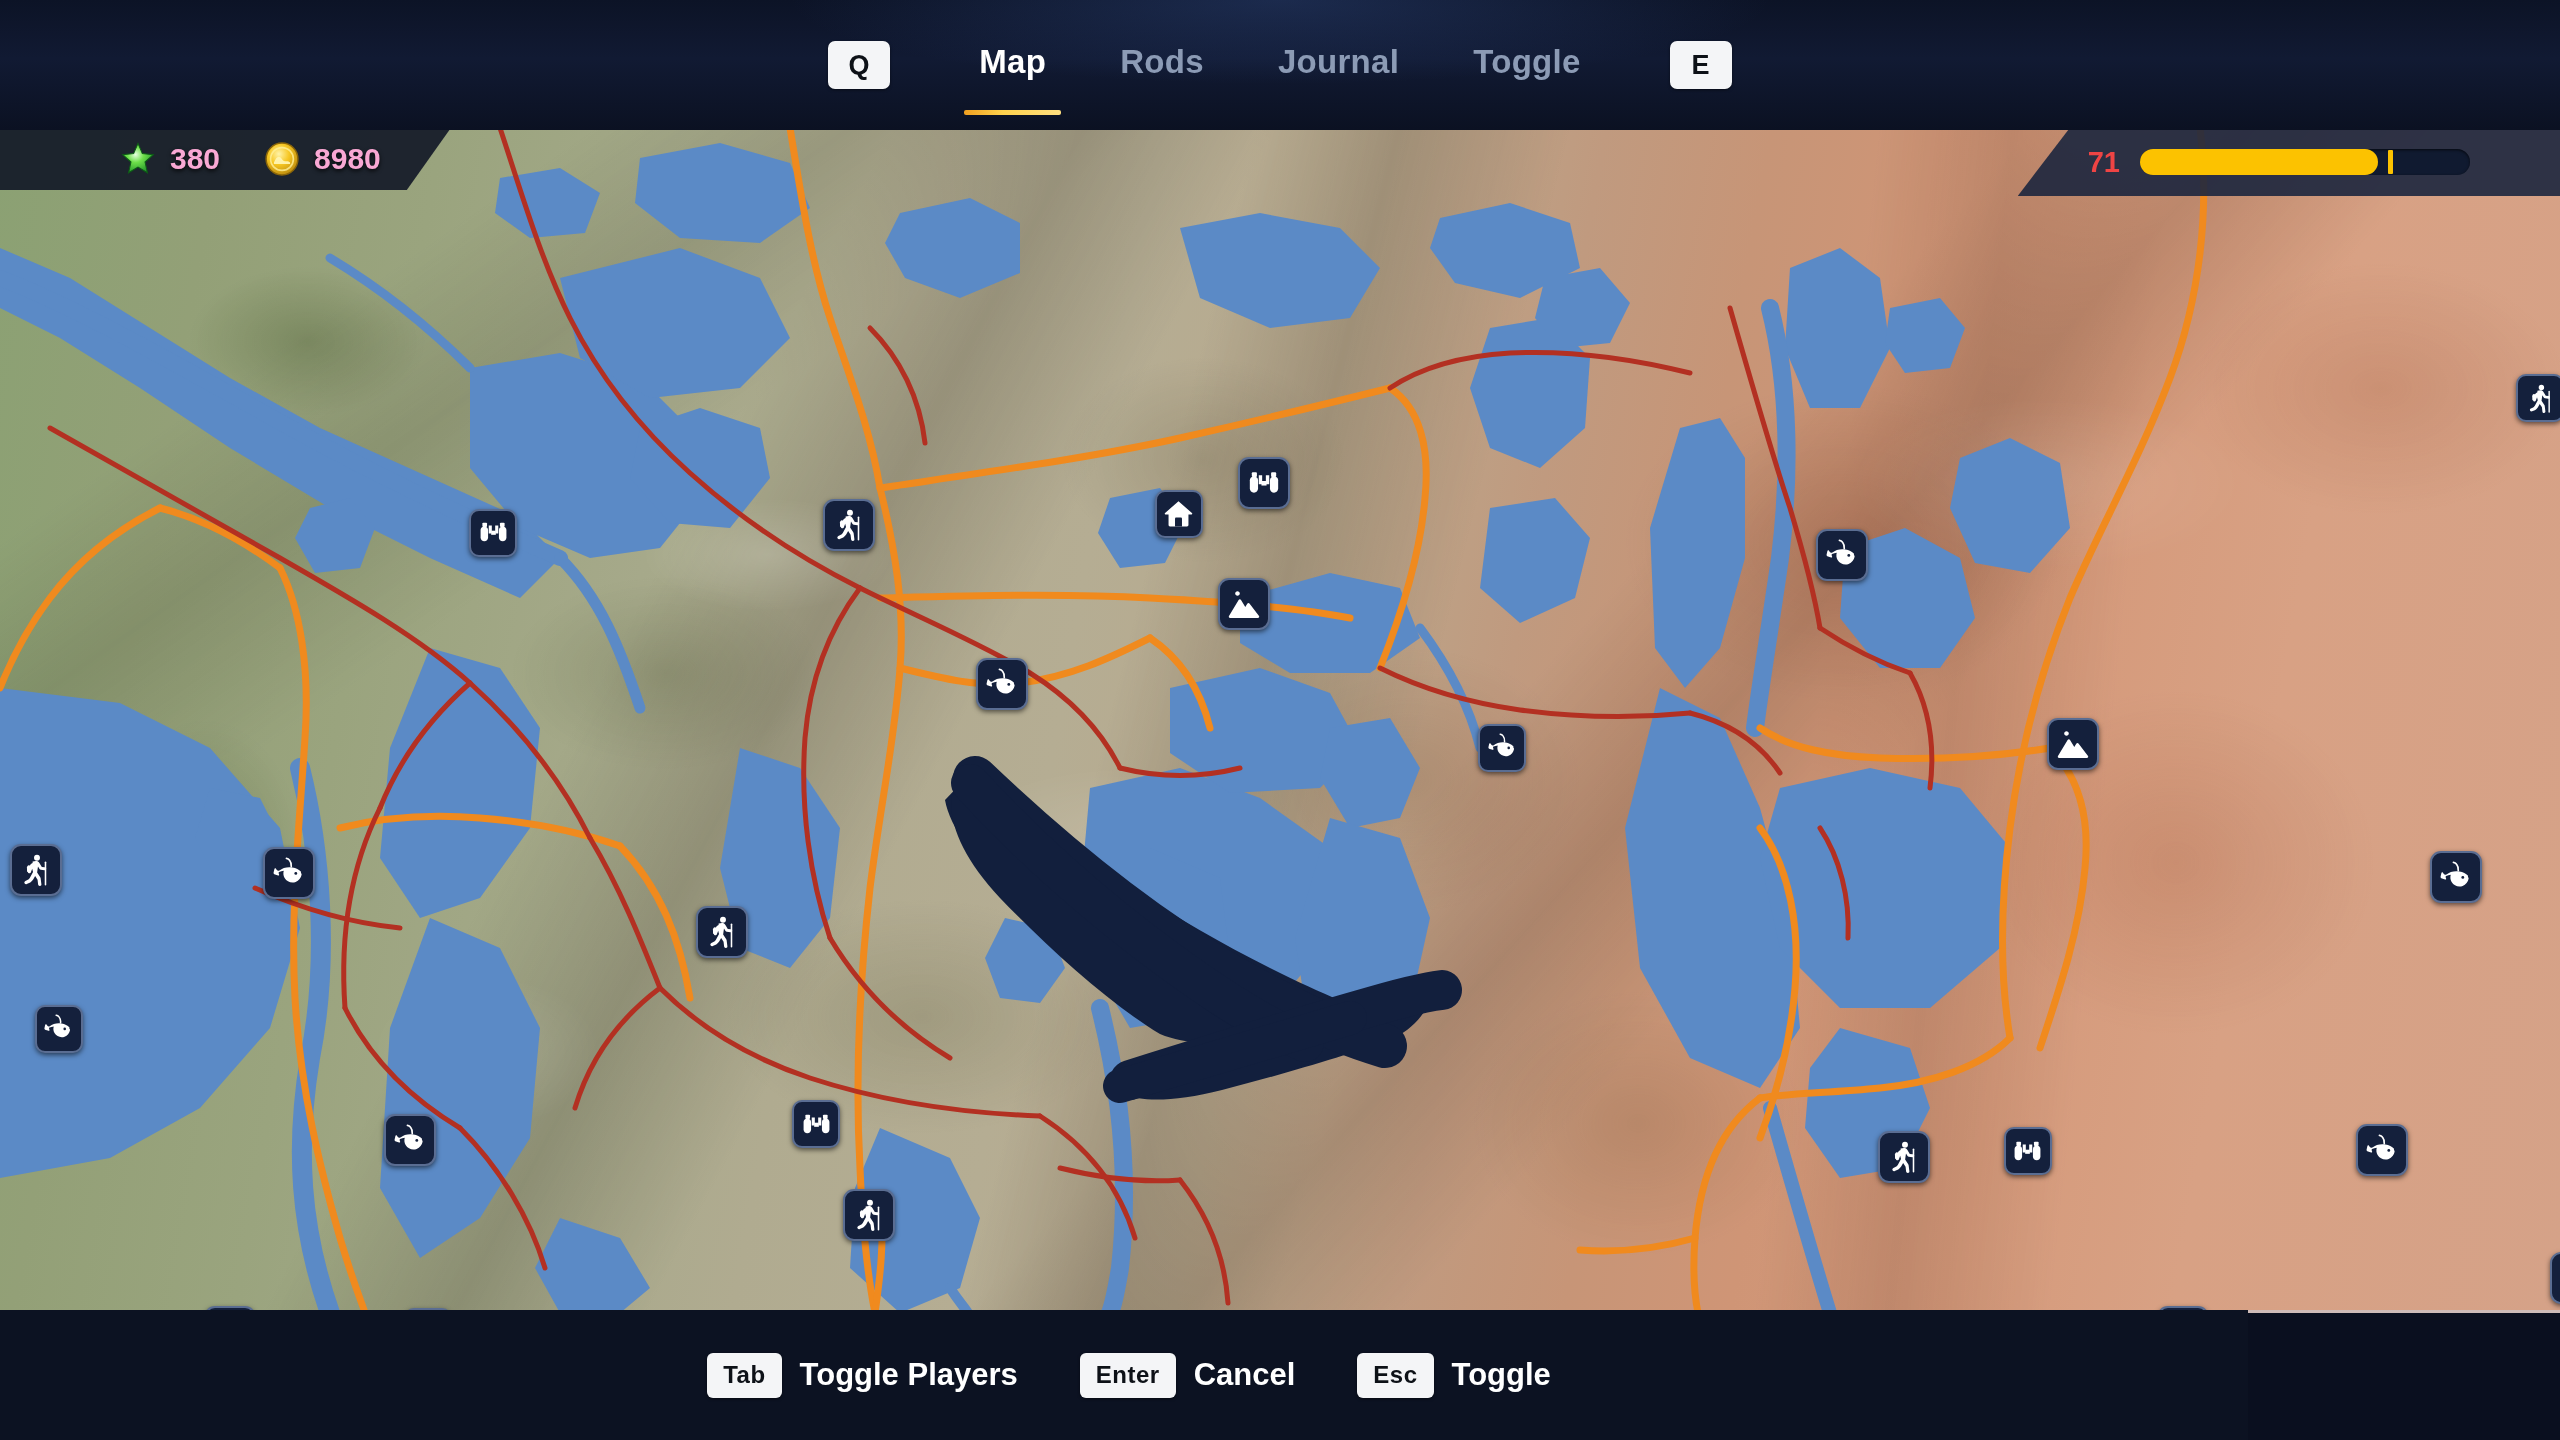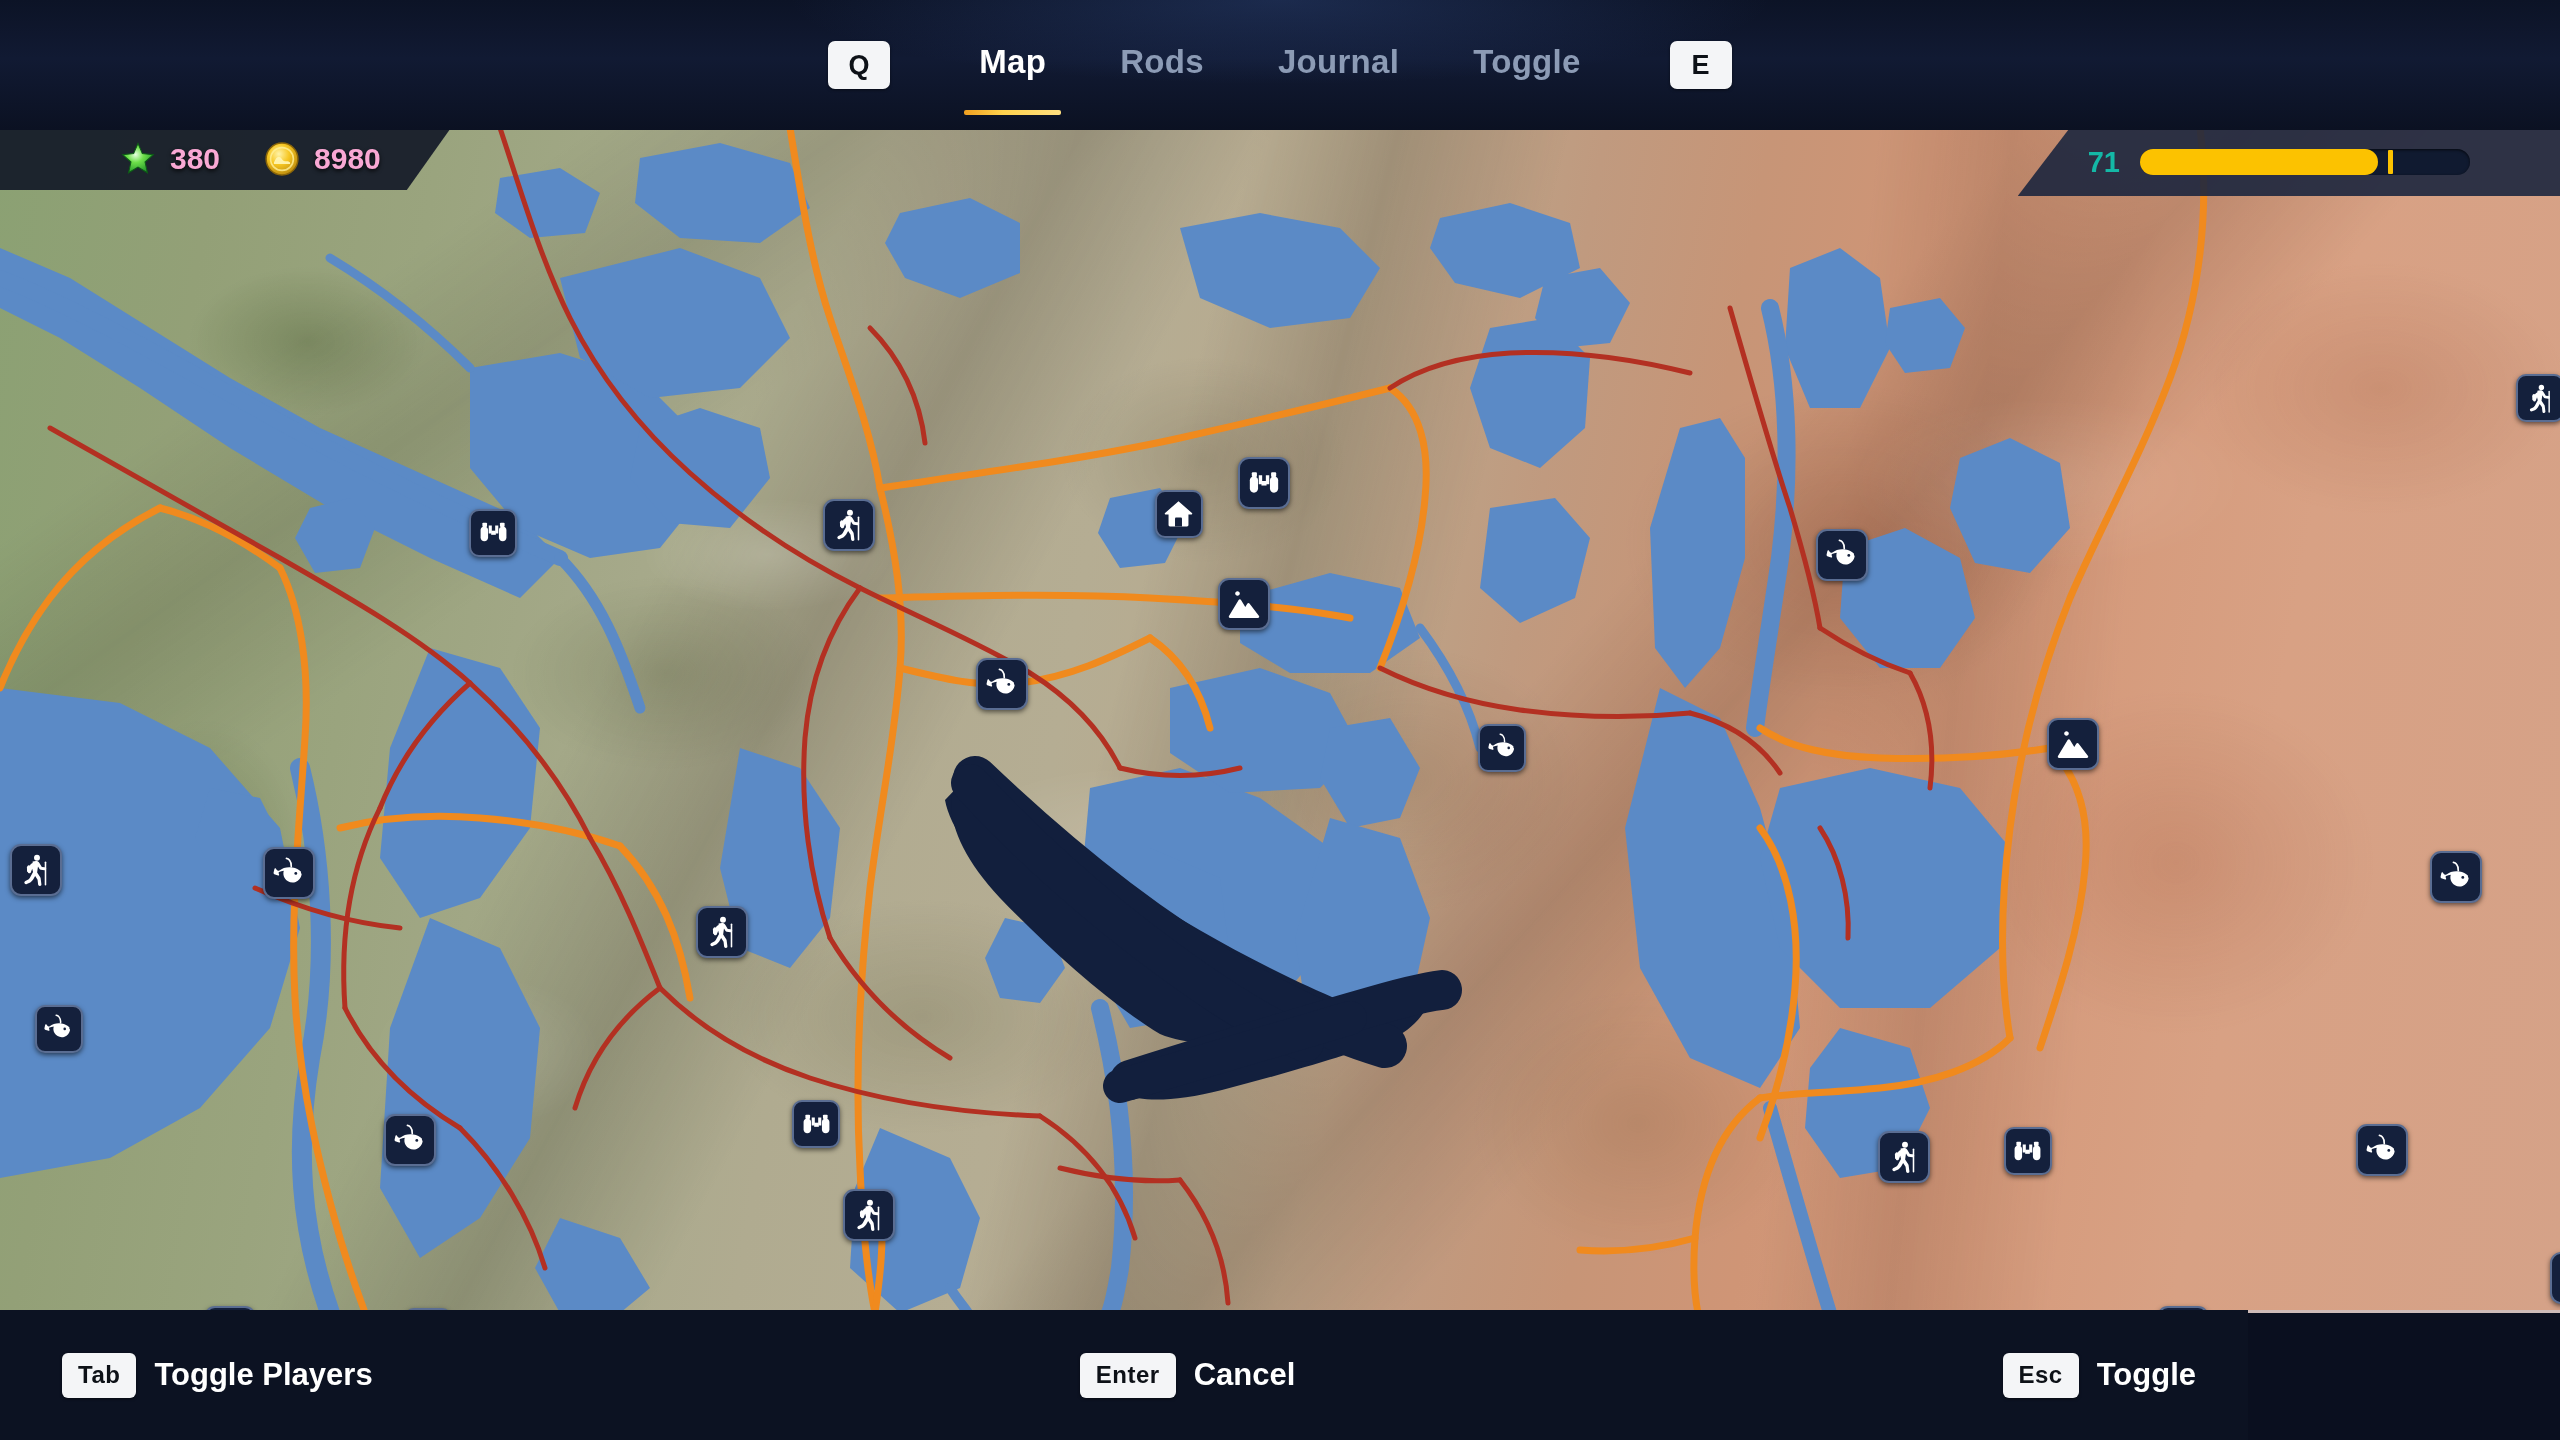--- a/index.html
+++ b/index.html
@@ -150,21 +150,21 @@
     background:#101a30; border-radius:13px;
     box-shadow:inset 0 1px 3px rgba(0,0,0,.7);
   }
   #xp-fill{ position:absolute; left:0; top:0; height:100%; background:#fcc200; border-radius:13px; }
   #xp-tick{ position:absolute; top:1px; width:5px; height:24px; background:#fcc200; border-radius:1px; }
 
   
   #bottombar{
     position:absolute; left:0; bottom:0; width:2248px; height:130px;
     background:#0c1222; z-index:40;
-    display:flex; align-items:center; justify-content:space-between;
+    display:flex; align-items:center; justify-content:center;
     padding-right:52px; gap:0;
   }
   .hint{ display:flex; align-items:center; gap:18px; margin-left:62px; }
   .hint .keycap{ height:45px; padding:0 16px; font-size:24px; border-radius:6px; min-width:52px; }
   .hint-label{ color:#ffffff; font-size:31px; font-weight:bold; white-space:nowrap; }
 </style>
 </head>
 <body>
 
 <div id="app">
@@ -538,21 +538,21 @@
         </defs>
         <circle cx="12" cy="12" r="10.6" fill="url(#gcoin)" stroke="#8a6508" stroke-width="1"></circle>
         <circle cx="12" cy="12" r="7.6" fill="none" stroke="#fff09a" stroke-width="1.1" opacity=".8"></circle>
         <path d="M6.6 14.4 C8.2 10.6 9.8 9.1 12 12.1 C14 14.8 15.6 12.4 17.4 14.4 L17.4 15.4 L6.6 15.4 Z" fill="#fff4b0" opacity=".95"></path>
       </svg>
       <span class="res-val">8980</span>
     </div>
   </div>
 
   <div id="hud-xp">
-    <span id="xp-level" style="color: #14b8a6;">71</span>
+    <span id="xp-level" style="color: #ef4444;">71</span>
     <div id="xp-track">
       <div id="xp-fill" style="width: 72%; background: rgb(252, 194, 0);"></div>
       <div id="xp-tick" style="left: 75%; background: rgb(252, 194, 0);"></div>
     </div>
   </div>
 
   <div id="bottombar">
       <div class="hint">
         <div class="keycap">Tab</div>
         <div class="hint-label">Toggle Players</div>

